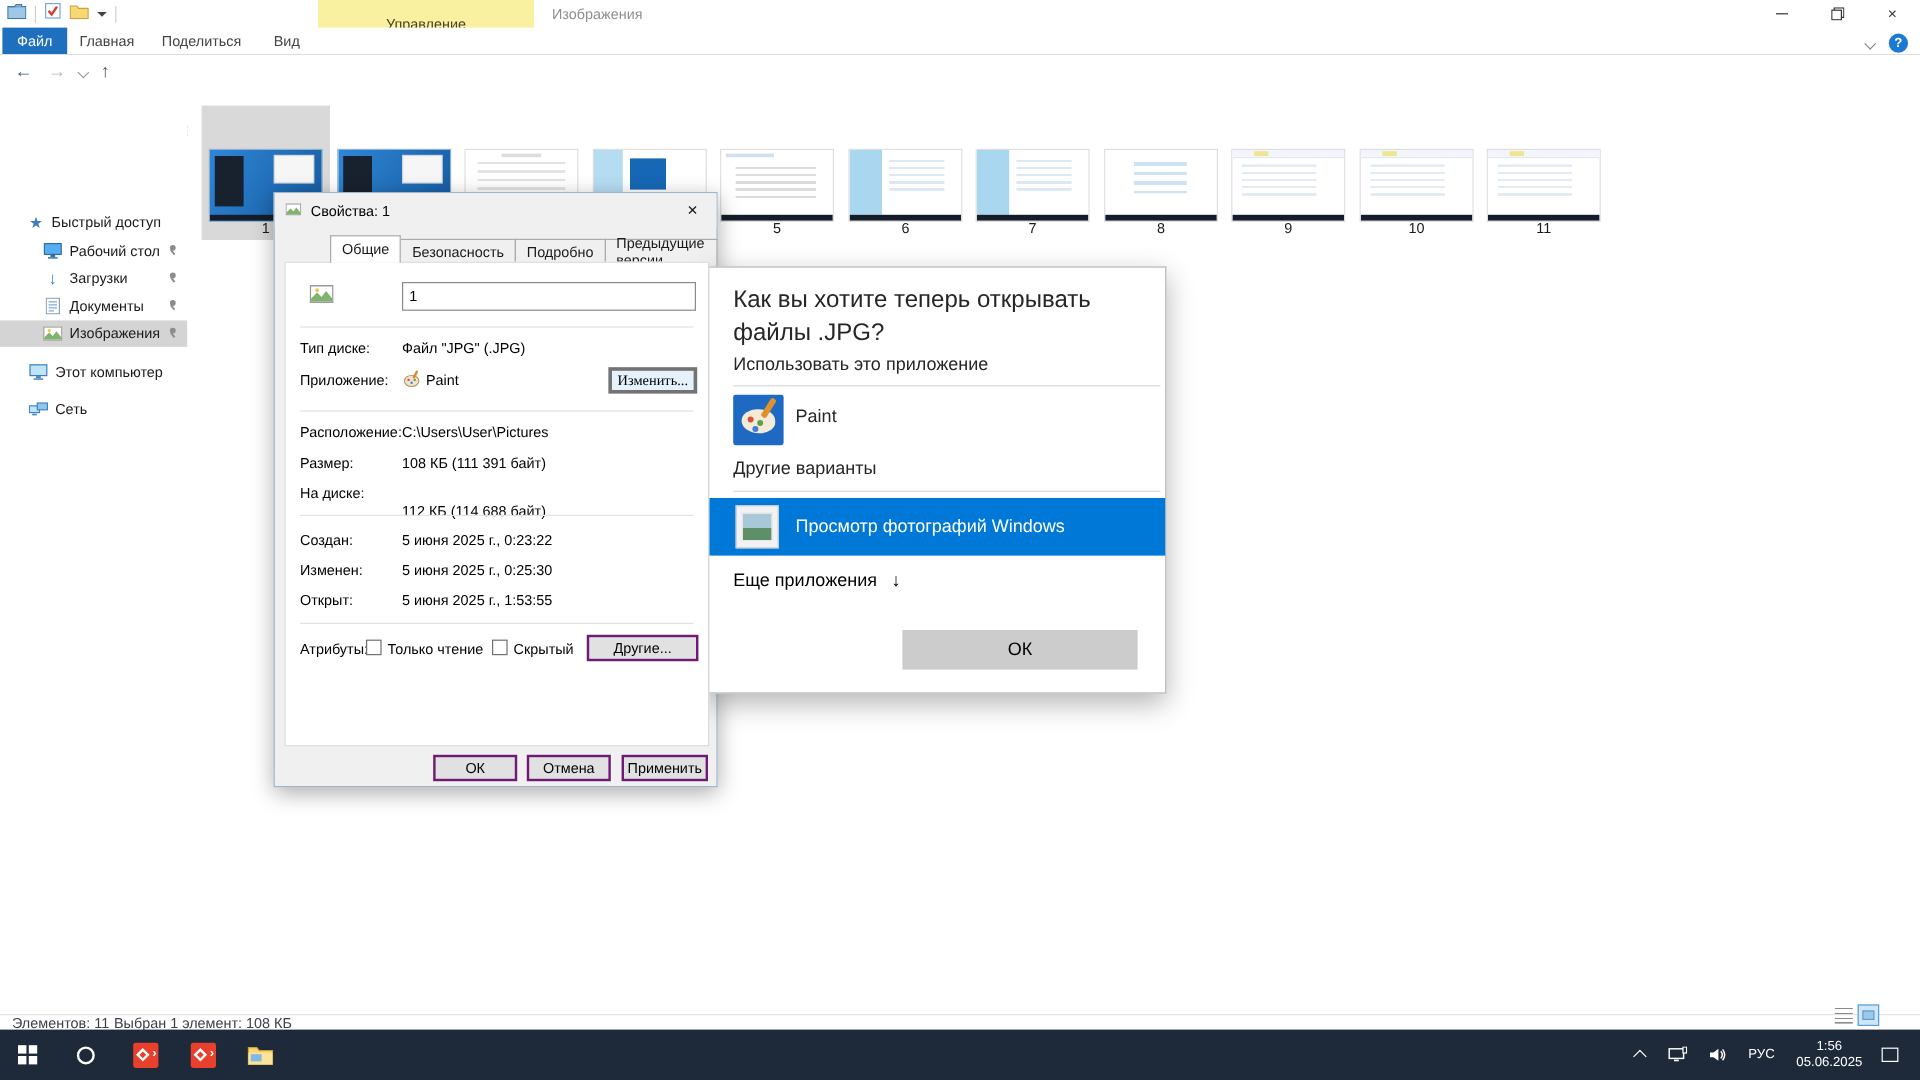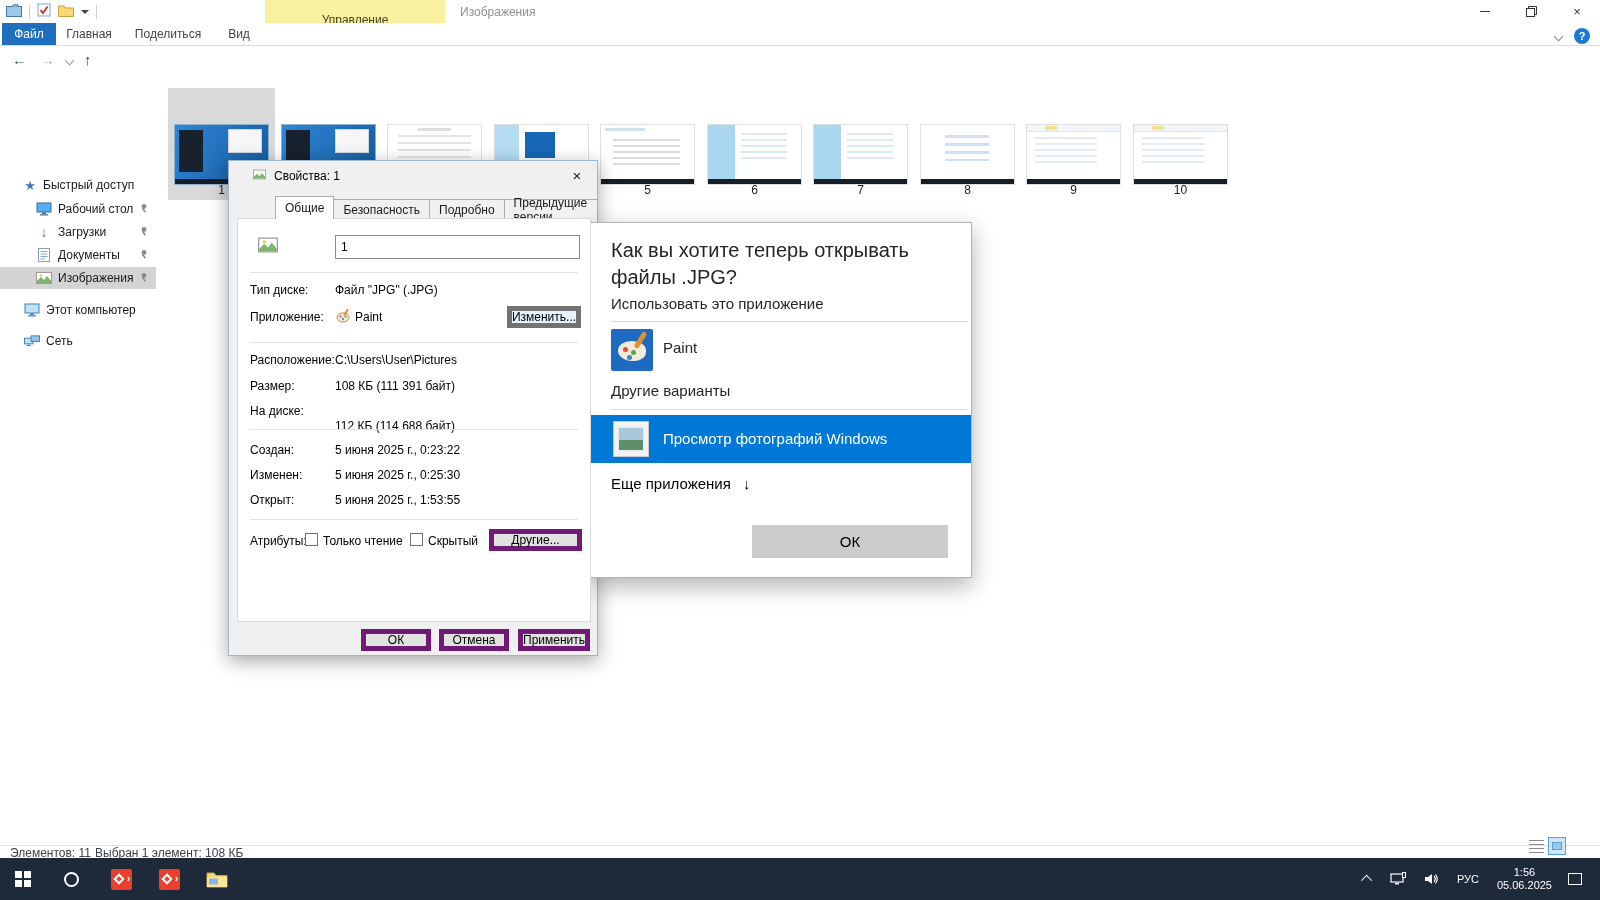--- a/index.html
+++ b/index.html
@@ -65,32 +65,32 @@
   .thumb[data-variant="sidebar"] .a { left:0; top:0; width:27px; bottom:5px; background:#a9d7ef; }
   .thumb[data-variant="sidebar"] .b { left:33px; top:8px; width:46px; height:26px; background:repeating-linear-gradient(180deg,#dbe9f4 0 2px,transparent 2px 6px); }
   .thumb[data-variant="icons"] .a { left:24px; top:10px; width:44px; height:26px; background:repeating-linear-gradient(180deg,#cfe2f3 0 3px,transparent 3px 8px); }
   .thumb[data-variant="explorer"] .a { left:0; top:0; right:0; height:7px; background:#f2f6fa; box-shadow:inset 0 -1px 0 #dde4ea; }
   .thumb[data-variant="explorer"] .b { left:18px; top:1px; width:12px; height:4px; background:#f1e690; }
   .thumb[data-variant="explorer"] .c { left:8px; top:12px; width:62px; height:28px; background:repeating-linear-gradient(180deg,#e3ecf4 0 2px,transparent 2px 6px); }
   .tlabel { position:absolute; bottom:3px; width:100%; text-align:center; font-size:12px; color:#1a1a1a; }
 
   
   .propdlg { position:absolute; left:228px; top:160px; width:370px; height:496px; background:#f0f0f0; border:1px solid #9cb6cc; box-shadow:0 5px 18px rgba(0,0,0,.35); font-size:12px; color:#000; }
-  .ptitle { position:absolute; left:0; top:0; right:0; height:29px; display:flex; align-items:center; padding-left:24px; gap:8px; background:#f0f0f0; }
+  .ptitle { position:absolute; left:0; top:0; right:0; height:29px; display:flex; align-items:center; padding-left:9px; gap:8px; background:#f0f0f0; }
   .pclose { position:absolute; right:4px; top:3px; width:32px; height:22px; display:flex; align-items:center; justify-content:center; font-size:15px; color:#1a1a1a; }
   .ptabs { position:absolute; left:10px; top:36px; display:flex; align-items:flex-end; height:22px; }
   .ptab { height:20px; padding:0 9px; background:#f0f0f0; border:1px solid #ababab; border-bottom:none; display:flex; align-items:center; margin-right:-1px; color:#1a1a1a; }
   .ptab.active { height:23px; background:#fff; position:relative; z-index:3;margin-left:36px; }
   .ppage { position:absolute; left:8px; top:57px; width:354px; height:404px; background:#fff; border:1px solid #d9d9d9; z-index:1; }
   .psep { position:absolute; left:12px; right:12px; height:1px; background:#e2e2e2; }
   .plabel { position:absolute; left:12px; }
   .pvalue { position:absolute; left:97px; }
   .namefield { position:absolute; left:97px; top:16px; width:245px; height:24px; border:1px solid #8a8a8a; font-size:12px; padding-left:5px; font-family:"Liberation Sans",sans-serif; }
-  .btn { position:absolute; background:#e1e1e1; border:5px solid #701a75; display:flex; align-items:center; justify-content:center; font-size:12px; color:#000; }
-  .btn.focusblue { background:#e5f1fb; border:5px solid #737373; }
+  .btn { position:absolute; background:#e1e1e1; border:2px solid #701a75; display:flex; align-items:center; justify-content:center; font-size:12px; color:#000; }
+  .btn.focusblue { background:#e5f1fb; border:3px solid #737373;font-family:Liberation Serif, serif; }
   .cb { position:absolute; width:13px; height:13px; background:#fff; border:1px solid #707070; top:-1px; }
   .attr-row { position:absolute; left:0; top:313px; width:100%; height:20px; }
   .pbottom { position:absolute; left:0; top:468px; width:100%; height:22px; }
 
   
   .openwith { position:absolute; left:590px; top:222px; width:382px; height:356px; background:#fff; border:1px solid #b3b3b3; box-shadow:0 8px 22px rgba(0,0,0,.30); color:#262626; }
   .ow-title { position:absolute; left:20px; top:14px; width:330px; font-size:20px; line-height:27px; color:#262626; }
   .ow-sub { position:absolute; left:20px; font-size:15px; color:#262626; }
   .ow-hr { position:absolute; left:20px; right:4px; height:1px; background:#d9d9d9; }
   .ow-approw { position:absolute; left:0; top:103px; width:100%; height:52px; }
@@ -374,20 +374,29 @@
     </div>
     <div class="cell" style="left:971px;" data-selected="false">
       <div class="thumb" data-variant="explorer">
           <i class="a"></i>
           <i class="b"></i>
           <i class="c"></i>
           <i class="d"></i>
         </div>
       <div class="tlabel">10</div>
     </div>
+    <div class="cell" style="left:1077px;" data-selected="false">
+      <div class="thumb" data-variant="explorer">
+          <i class="a"></i>
+          <i class="b"></i>
+          <i class="c"></i>
+          <i class="d"></i>
+        </div>
+      <div class="tlabel">11</div>
+    </div>
   </div>
 
   <div class="propdlg">
     <div class="ptitle">
       <span><svg width="13" height="11" viewBox="0 0 16 12">
             <rect x="0.5" y="0.5" width="15" height="11" fill="#fff" stroke="#9a9a9a"></rect>
             <path d="M1 9 L5 5 L8 8 L11 4 L15 9 L15 11 L1 11 Z" fill="#7fb36e"></path>
           </svg></span>
       <span>Свойства: 1</span>
       <span class="pclose">×</span>

